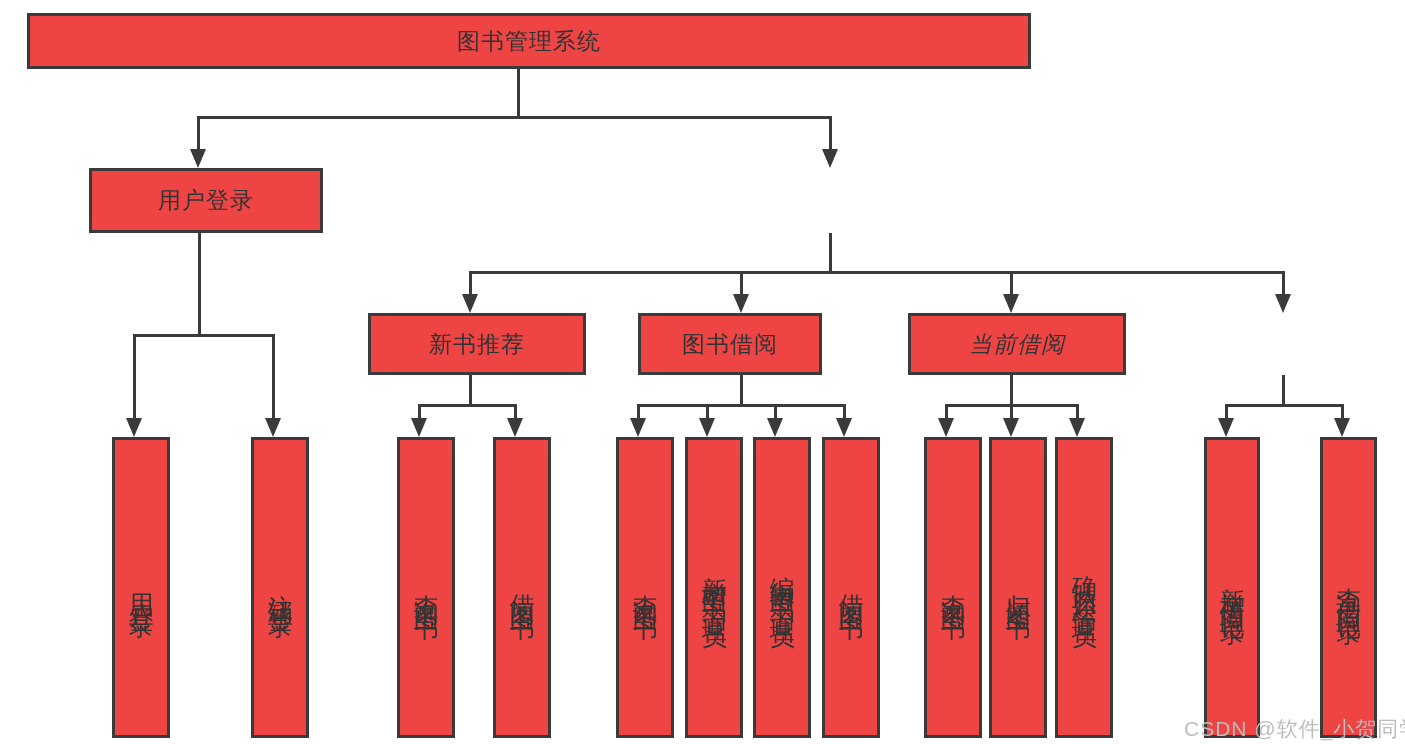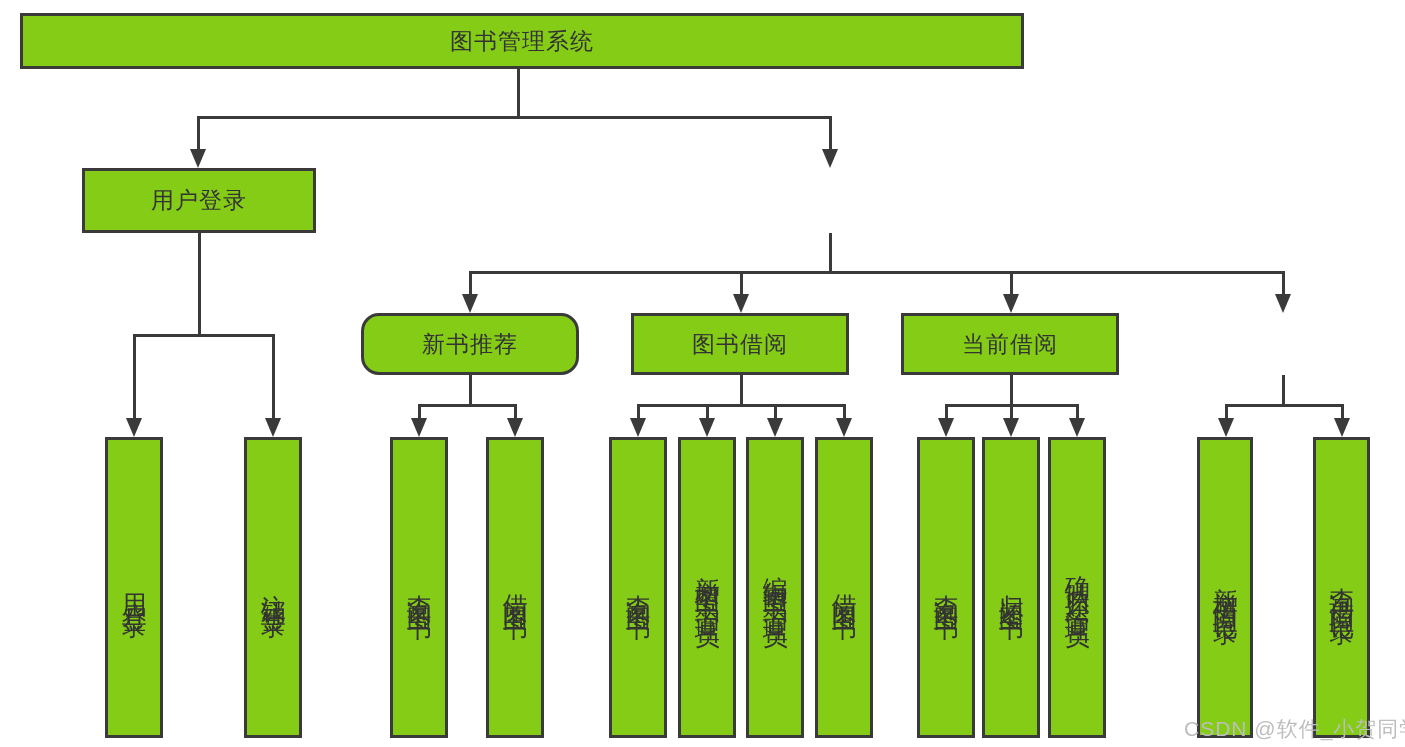--- a/index.html
+++ b/index.html
@@ -5,27 +5,28 @@
   html,body{margin:0;padding:0;background:#fff;}
   #canvas{
     position:relative;
     width:1405px;height:747px;
     background:#fff;
     font-family:"Liberation Sans","DejaVu Sans",sans-serif;
     overflow:hidden;
   }
   .node{
     position:absolute;
-    background:#84cc16;
+    background:#ef4444;
     border:3px solid var(--line,#3a3a3a);
     box-sizing:border-box;
     display:flex;
     align-items:center;
     justify-content:center;
     color:var(--text,#333);
+    margin-left:7px;
   }
   .node.h-label span{
     font-size:23px;
     letter-spacing:1px;
     white-space:nowrap;
   }
   .node.v-label span{
     writing-mode:vertical-rl;
     font-size:25px;
     letter-spacing:7px;
@@ -108,27 +109,27 @@
     <div class="arrow" style="left: 1003px; top: 418px;"></div>
     <div class="arrow" style="left: 1069px; top: 418px;"></div>
     <div class="arrow" style="left: 1218px; top: 418px;"></div>
     <div class="arrow" style="left: 1334px; top: 418px;"></div>
     <div class="node h-label" style="left: 20px; top: 13px; width: 1004px; height: 56px;">
       <span>图书管理系统</span>
     </div>
     <div class="node h-label" style="left: 82px; top: 168px; width: 234px; height: 65px;">
       <span>用户登录</span>
     </div>
-    <div class="node h-label" style="left: 361px; top: 313px; width: 218px; height: 62px; border-radius: 18px;">
+    <div class="node h-label" style="left: 361px; top: 313px; width: 218px; height: 62px;">
       <span>新书推荐</span>
     </div>
-    <div class="node h-label" style="left: 631px; top: 313px; width: 218px; height: 62px; justify-content: center;">
+    <div class="node h-label" style="left: 631px; top: 313px; width: 184px; height: 62px; justify-content: center;">
       <span>图书借阅</span>
     </div>
-    <div class="node h-label" style="left: 901px; top: 313px; width: 218px; height: 62px;">
+    <div class="node h-label" style="left: 901px; top: 313px; width: 218px; height: 62px; font-style: italic;">
       <span>当前借阅</span>
     </div>
     <div class="node v-label" style="left: 105px; top: 437px; width: 58px; height: 301px;">
       <span>用户登录</span>
     </div>
     <div class="node v-label" style="left: 244px; top: 437px; width: 58px; height: 301px;">
       <span>注销登录</span>
     </div>
     <div class="node v-label" style="left: 390px; top: 437px; width: 58px; height: 301px;">
       <span>查询图书</span>

